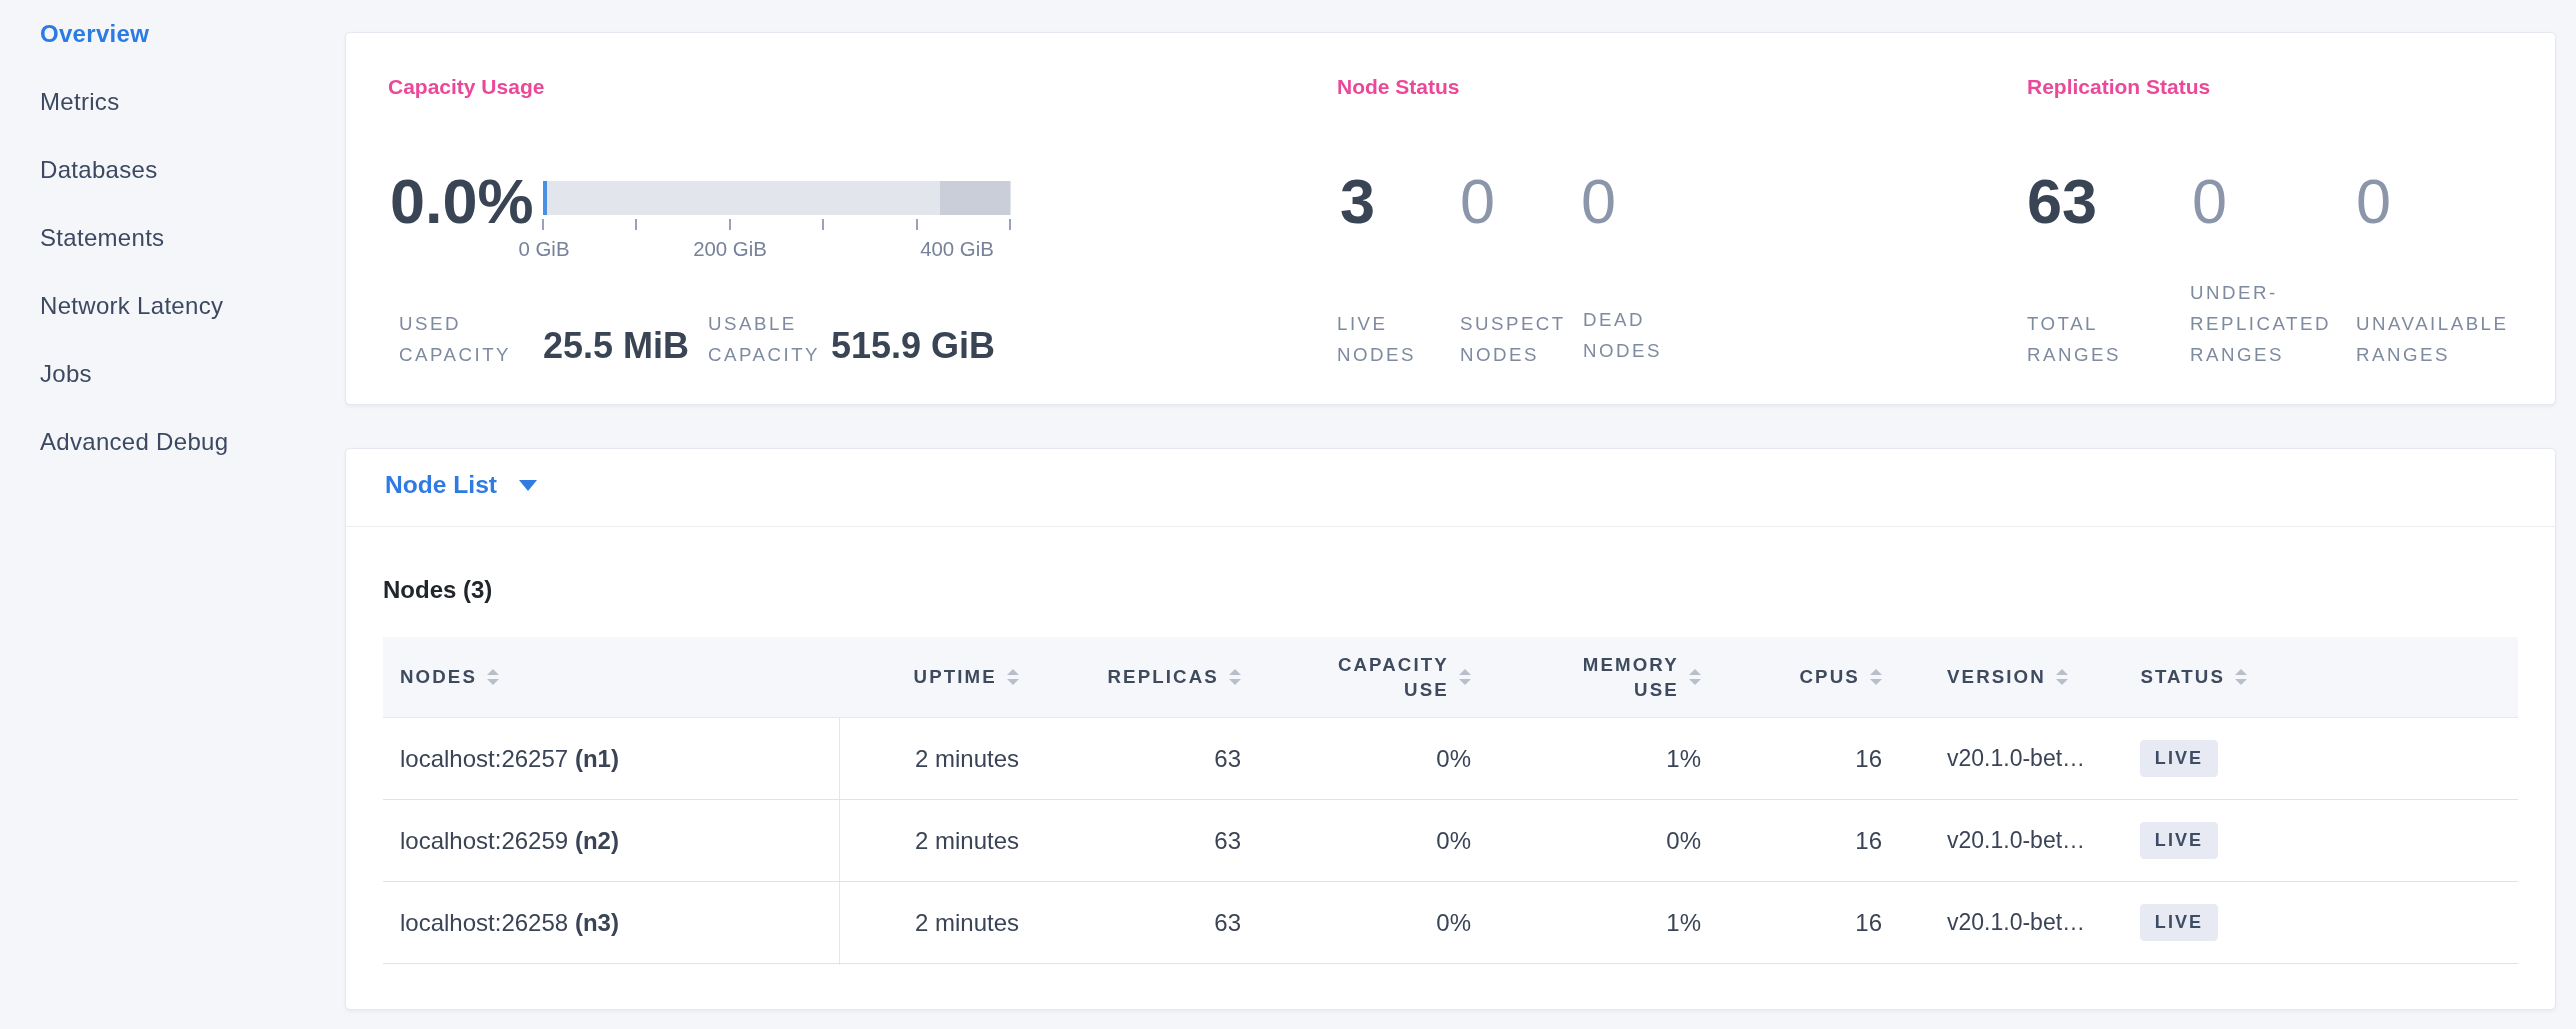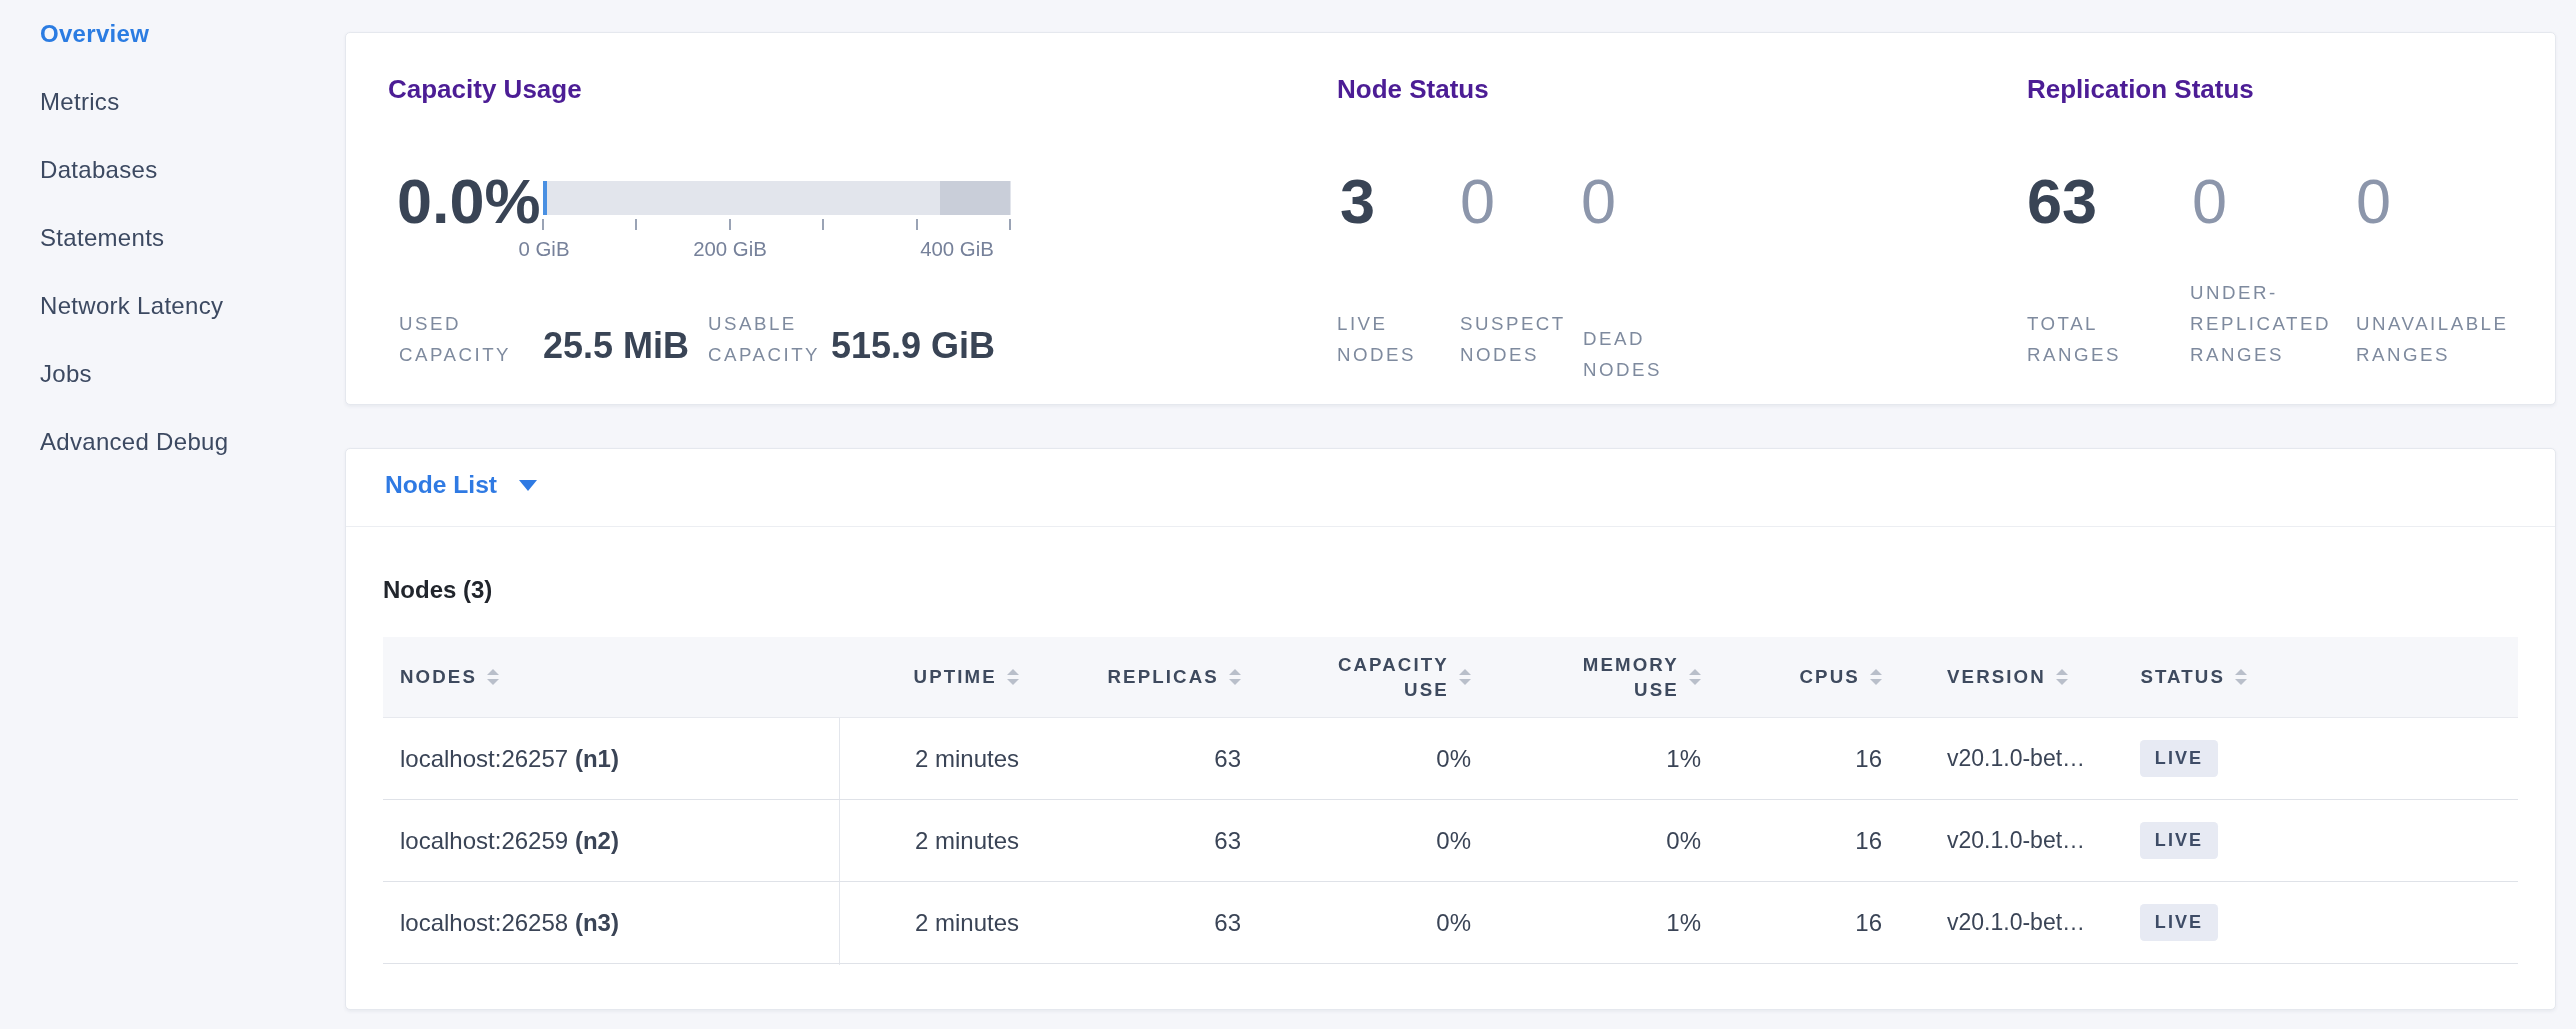--- a/index.html
+++ b/index.html
@@ -19,21 +19,21 @@
   .nav-item.active { color:#2b7ce2; font-weight:700; }
   
   .card {
     position:absolute; left:345px; width:2211px; background:#ffffff;
     border:0.8px solid #e5e8ee; border-radius:5.1px;
     box-shadow:0 1.7px 3.4px rgba(56,76,108,.06);
   }
   .card-summary { top:32px; height:373px; }
   .card-nodelist { top:448px; height:562px;padding-left:11px; }
   .abs { position:absolute; }
-  .section-title { font-size:26px; font-weight:700; color:#4c1d95; line-height:1.15; }
+  .section-title { font-size:21px; font-weight:700; color:#ec4899; line-height:1.15; }
   .big-num { font-size:63px; font-weight:700; color:#394455; line-height:1; }
   .big-num.dim { color:#8c96ab; font-weight:400; }
   .cap-label { font-size:18.7px; letter-spacing:2.5px; color:#7e8a9e; line-height:1.65; }
   .cap-label span { display:block; }
   .stat-value { font-size:36px; font-weight:700; color:#394455; line-height:1; }
   
   .bar-track { position:absolute; left:197px; top:148px; width:468px; height:34px; background:#e2e5ec; }
   .bar-used  { position:absolute; left:0; top:0; width:4.2px; height:34px; background:#4a90e2; }
   .bar-other { position:absolute; left:397px; top:0; width:70px; height:34px; background:#c9ced9; }
   .tick { position:absolute; top:186px; width:1.7px; height:11px; background:#9aa3b5; }
@@ -92,21 +92,21 @@
   <div class="nav-item">Databases</div>
   <div class="nav-item">Statements</div>
   <div class="nav-item">Network Latency</div>
   <div class="nav-item">Jobs</div>
   <div class="nav-item">Advanced Debug</div>
 </nav>
 
 <section class="card card-summary">
 
   <h2 class="abs section-title" style="left:42px; top:42px;">Capacity Usage</h2>
-  <div class="abs big-num" style="left:51px; top:137px;">0.0%</div>
+  <div class="abs big-num" style="left:44px; top:137px;">0.0%</div>
 
   <div class="bar-track">
     <div class="bar-used"></div>
     <div class="bar-other"></div>
   </div>
   <span class="tick" style="left:196px;"></span>
   <span class="tick" style="left:289px;"></span>
   <span class="tick" style="left:383px;"></span>
   <span class="tick" style="left:476px;"></span>
   <span class="tick" style="left:570px;"></span>
@@ -131,21 +131,21 @@
   <div class="abs big-num dim" style="left:1114px; top:137px;">0</div>
   <div class="abs big-num dim" style="left:1235px; top:137px;">0</div>
   <div class="abs cap-label" style="left:991px; top:276px;">
     <span>LIVE</span>
     <span>NODES</span>
   </div>
   <div class="abs cap-label" style="left:1114px; top:276px;">
     <span>SUSPECT</span>
     <span>NODES</span>
   </div>
-  <div class="abs cap-label" style="left:1237px; top:291px;">
+  <div class="abs cap-label" style="left:1237px; top:272px;">
     <span>DEAD</span>
     <span>NODES</span>
   </div>
 
   <h2 class="abs section-title" style="left:1681px; top:42px;">Replication Status</h2>
   <div class="abs big-num" style="left:1681px; top:137px;">63</div>
   <div class="abs big-num dim" style="left:1846px; top:137px;">0</div>
   <div class="abs big-num dim" style="left:2010px; top:137px;">0</div>
   <div class="abs cap-label" style="left:1681px; top:276px;">
     <span>TOTAL</span>

